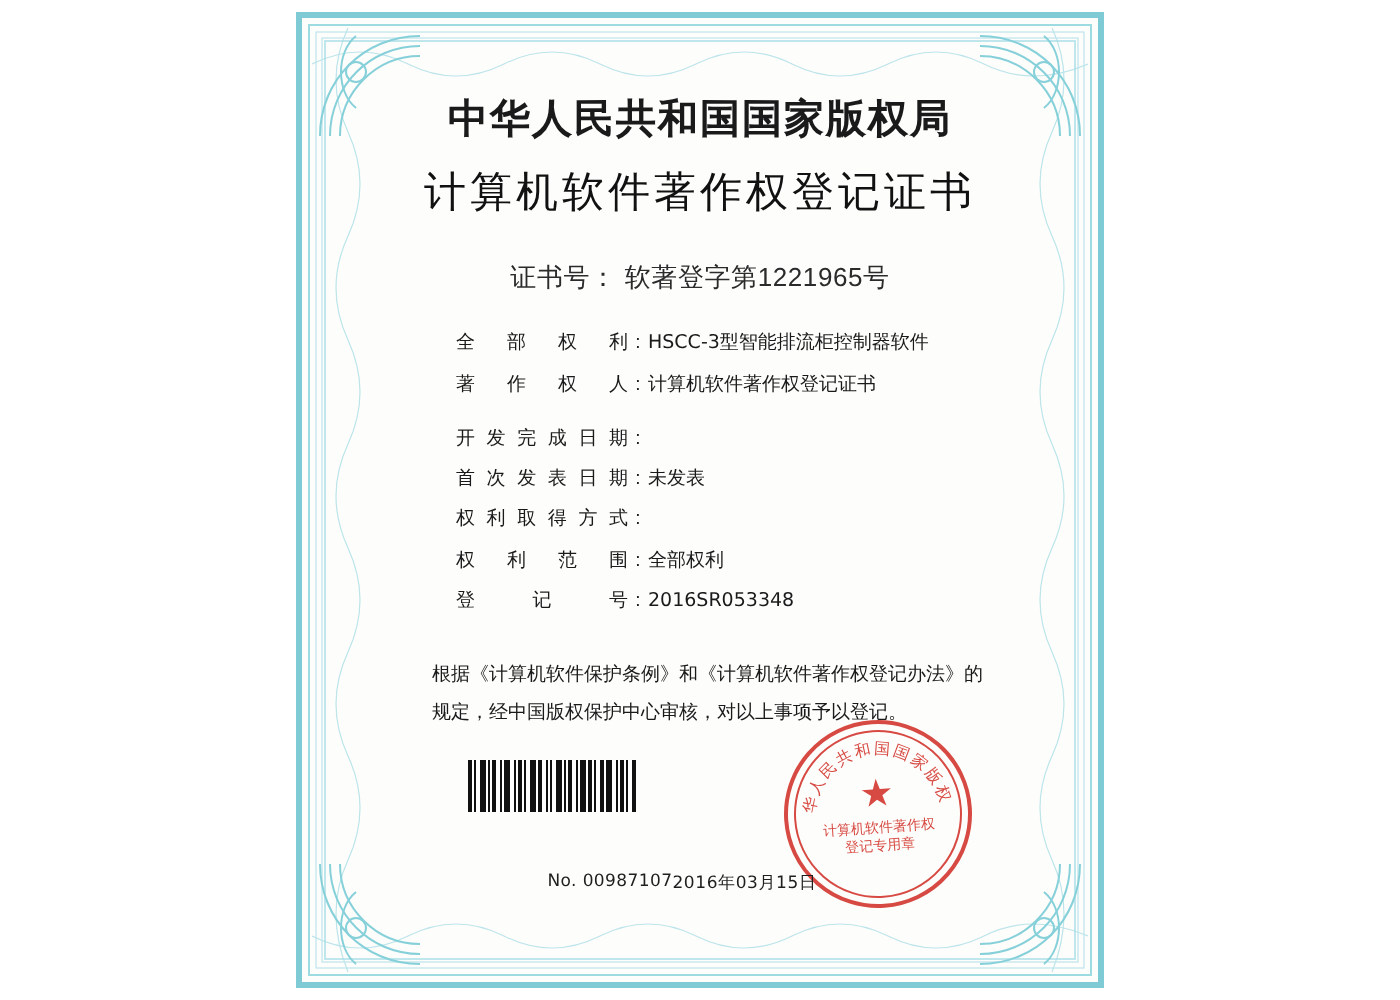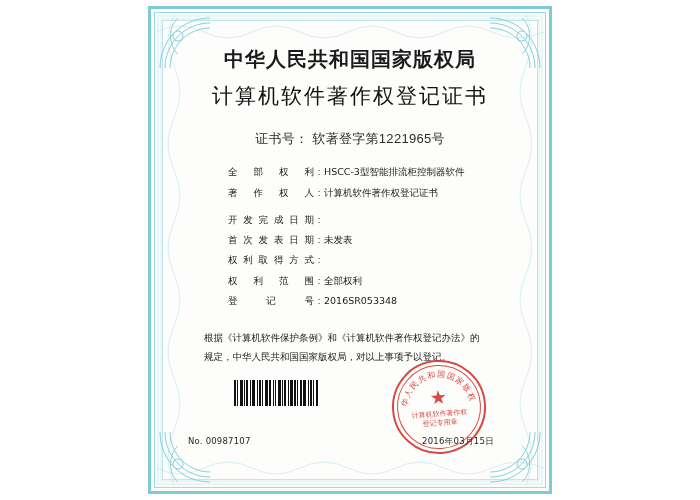--- a/index.html
+++ b/index.html
@@ -144,21 +144,21 @@
   }
   .field-value .line2,
   .field-value .line3 {
     display: block;
   }
 
   .spacer-sm { height: 7px; }
 
   .paragraph {
     margin-top: 20px;
-    padding-left: 34px;
+    padding-left: 46px;
     padding-right: 30px;
     font-family: "DejaVu Sans", sans-serif;
     font-size: 9.5px;
     color: #1a1a1a;
     line-height: 2.0;
     text-align: justify;
   }
   .paragraph p { margin: 0; }
   .paragraph .indent { text-indent: 0; }
 
@@ -230,21 +230,21 @@
     line-height: 1.35;
     color: #d2322a;
   }
 
   .footer {
     position: absolute;
     left: 0;
     right: 0;
     bottom: 24px;
     display: flex;
-    justify-content: space-between;
+    justify-content: center;
     padding: 0 36px 0 18px;
     font-family: "DejaVu Sans", sans-serif;
     font-size: 8.5px;
     color: #1f1f1f;
   }
   .footer .no { letter-spacing: 0.2px; }
   .footer .date { letter-spacing: 0.3px; }
 </style>
 </head>
 <body>
@@ -357,21 +357,21 @@
         <div class="field-row">
           <div class="field-label">登记号</div>
           <div class="field-colon">:</div>
           <div class="field-value">2016SR053348</div>
         </div>
 
       </div>
 
       <div class="paragraph">
         <p class="indent">根据《计算机软件保护条例》和《计算机软件著作权登记办法》的</p>
-        <p>规定，中华人民共和国国家版权局，对以上事项予以登记。</p>
+        <p>规定，经中国版权保护中心审核，对以上事项予以登记。</p>
       </div>
 
       <div class="barcode">
         <i style="width:2px"></i>
           <i style="width:1px;background:#fff"></i>
         <i style="width:1px"></i>
           <i style="width:2px;background:#fff"></i>
         <i style="width:3px"></i>
           <i style="width:1px;background:#fff"></i>
         <i style="width:1px"></i>

